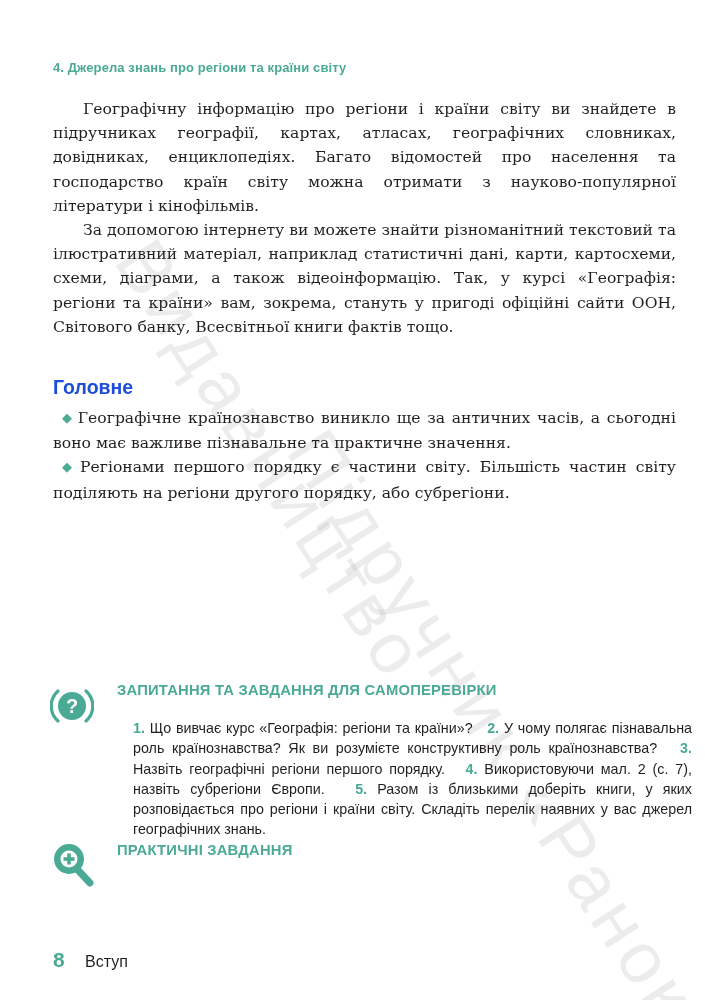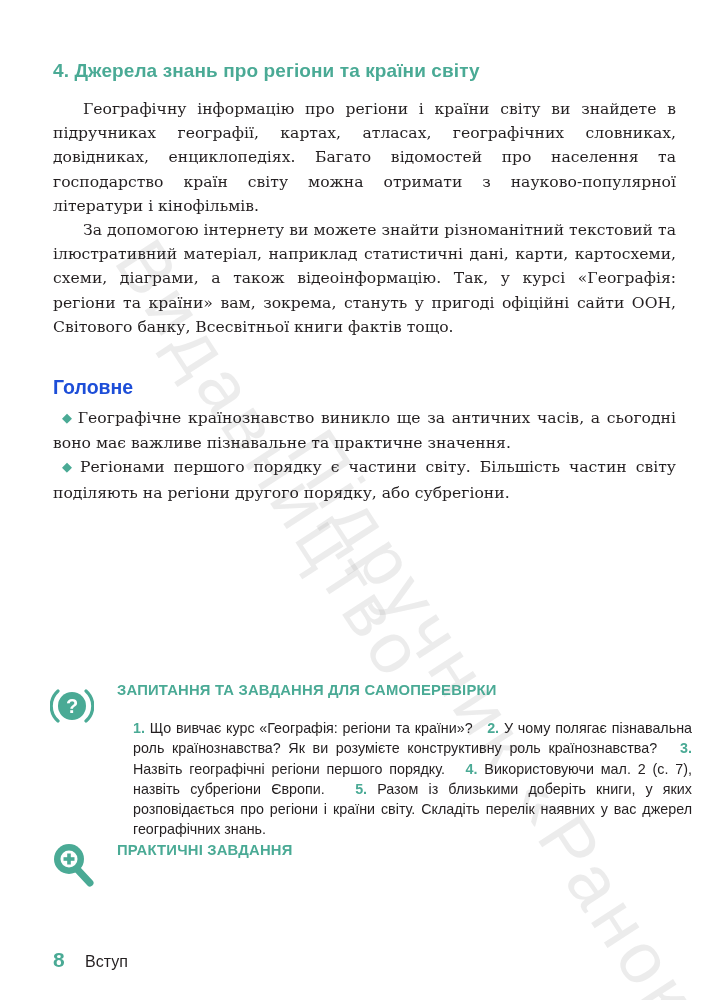--- a/index.html
+++ b/index.html
@@ -3,21 +3,21 @@
   <meta charset="utf-8">
   <style>
     html, body { margin: 0; padding: 0; }
     body {
       width: 705px; height: 1000px; background: #ffffff; position: relative; overflow: hidden;
       color: #231f20;
     }
     .page { position: absolute; left: 0; top: 0; width: 705px; height: 1000px; }
     .section-title {
       position: absolute; left: 53px; top: 60px; margin: 0;
-      font-family: "Liberation Sans", sans-serif; font-weight: bold; font-size: 19px;
+      font-family: "Liberation Sans", sans-serif; font-weight: bold; font-size: 13px;
       color: #4aaa95; letter-spacing: 0.1px;
     }
     .body-text {
       position: absolute; left: 53px; width: 623px;
       font-family: "DejaVu Serif", serif; font-size: 15.6px; line-height: 24.2px;
       text-align: justify; margin: 0; color: #231f20;
     }
     .body-text p { margin: 0; text-indent: 30px; text-align: justify; }
     .p1 { top: 97px; }
     .main-title {

